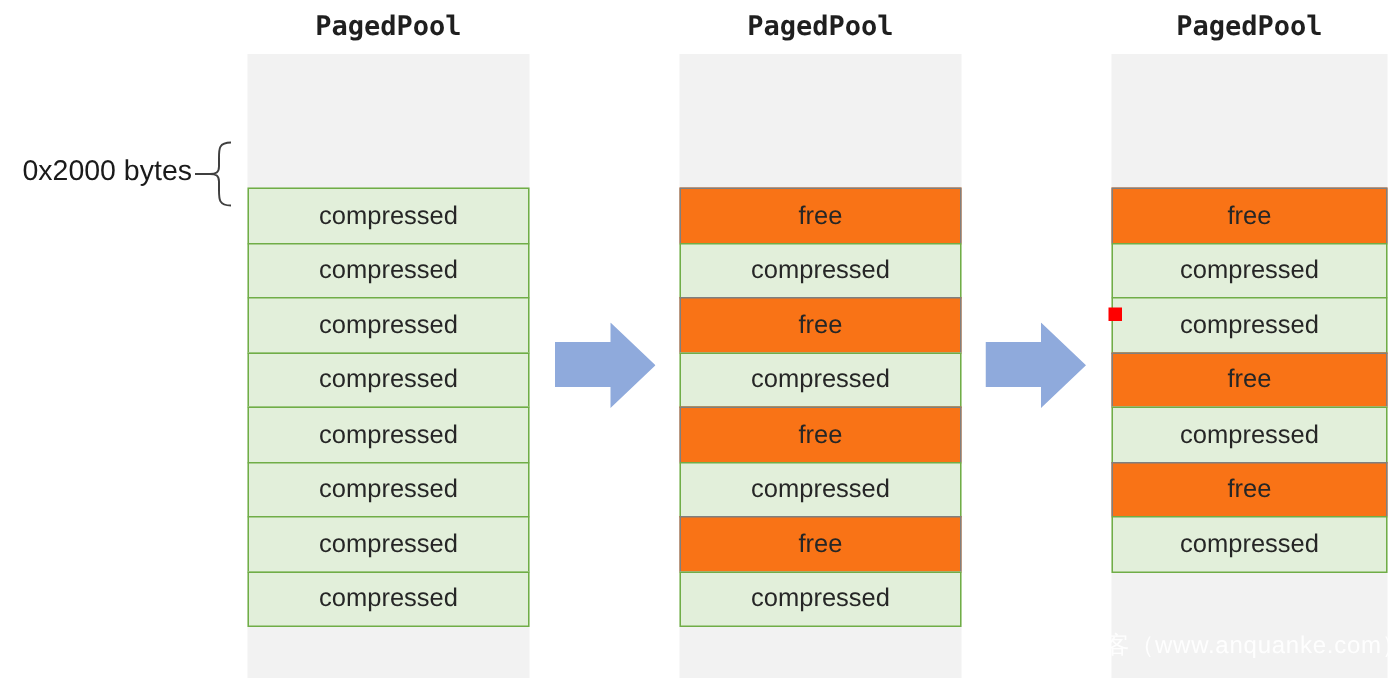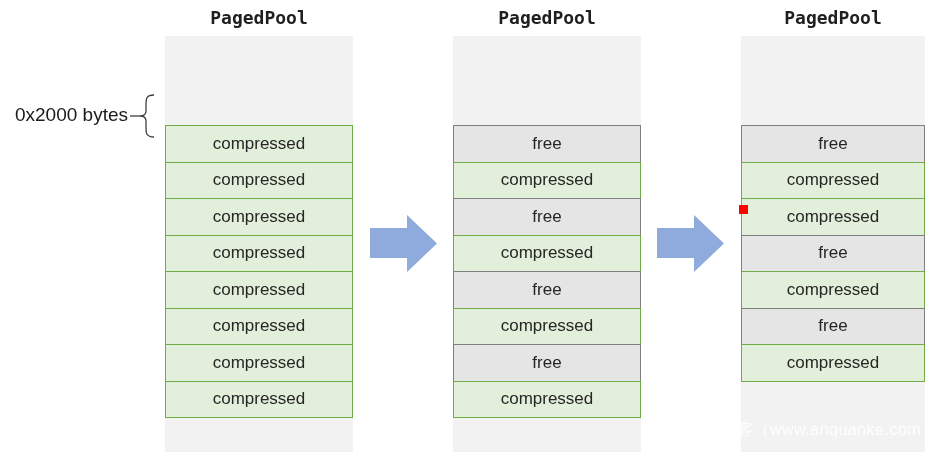--- a/index.html
+++ b/index.html
@@ -15,21 +15,21 @@
              font-family:"DejaVu Sans Mono","Liberation Mono",monospace;
              font-weight:bold;font-size:18px;color:#1f1f1f;letter-spacing:0px;}
   .col-bg{position:absolute;top:36px;left:0;right:0;height:416px;background:#f2f2f2;}
   .rows{position:absolute;top:97px;left:0;right:0;margin-top:28px;}
 
   .cell{height:37.5px;box-sizing:border-box;border:1px solid transparent;
         display:flex;align-items:center;justify-content:center;
         font-size:17px;color:#262626;}
   .cell + .cell{margin-top:-1px;}
   .cell-compressed{background:#e2efda;border-color:#70ad47;}
-  .cell-free{background:#e5e5e5;border-color:#7f7f7f;}
+  .cell-free{background:#f97316;border-color:#7f7f7f;}
   .cell-overflown{background:#f8cbad;border-color:#ff0000;position:relative;z-index:2;}
 
   .size-label{position:absolute;left:10px;top:104px;width:118px;text-align:right;
               font-size:19px;color:#1a1a1a;white-space:nowrap;}
   .brace{position:absolute;left:128px;top:93px;}
 
   .arrow{position:absolute;top:215px;width:67px;height:57px;}
   #arrow-1{left:370px;}
   #arrow-2{left:657px;}
 

